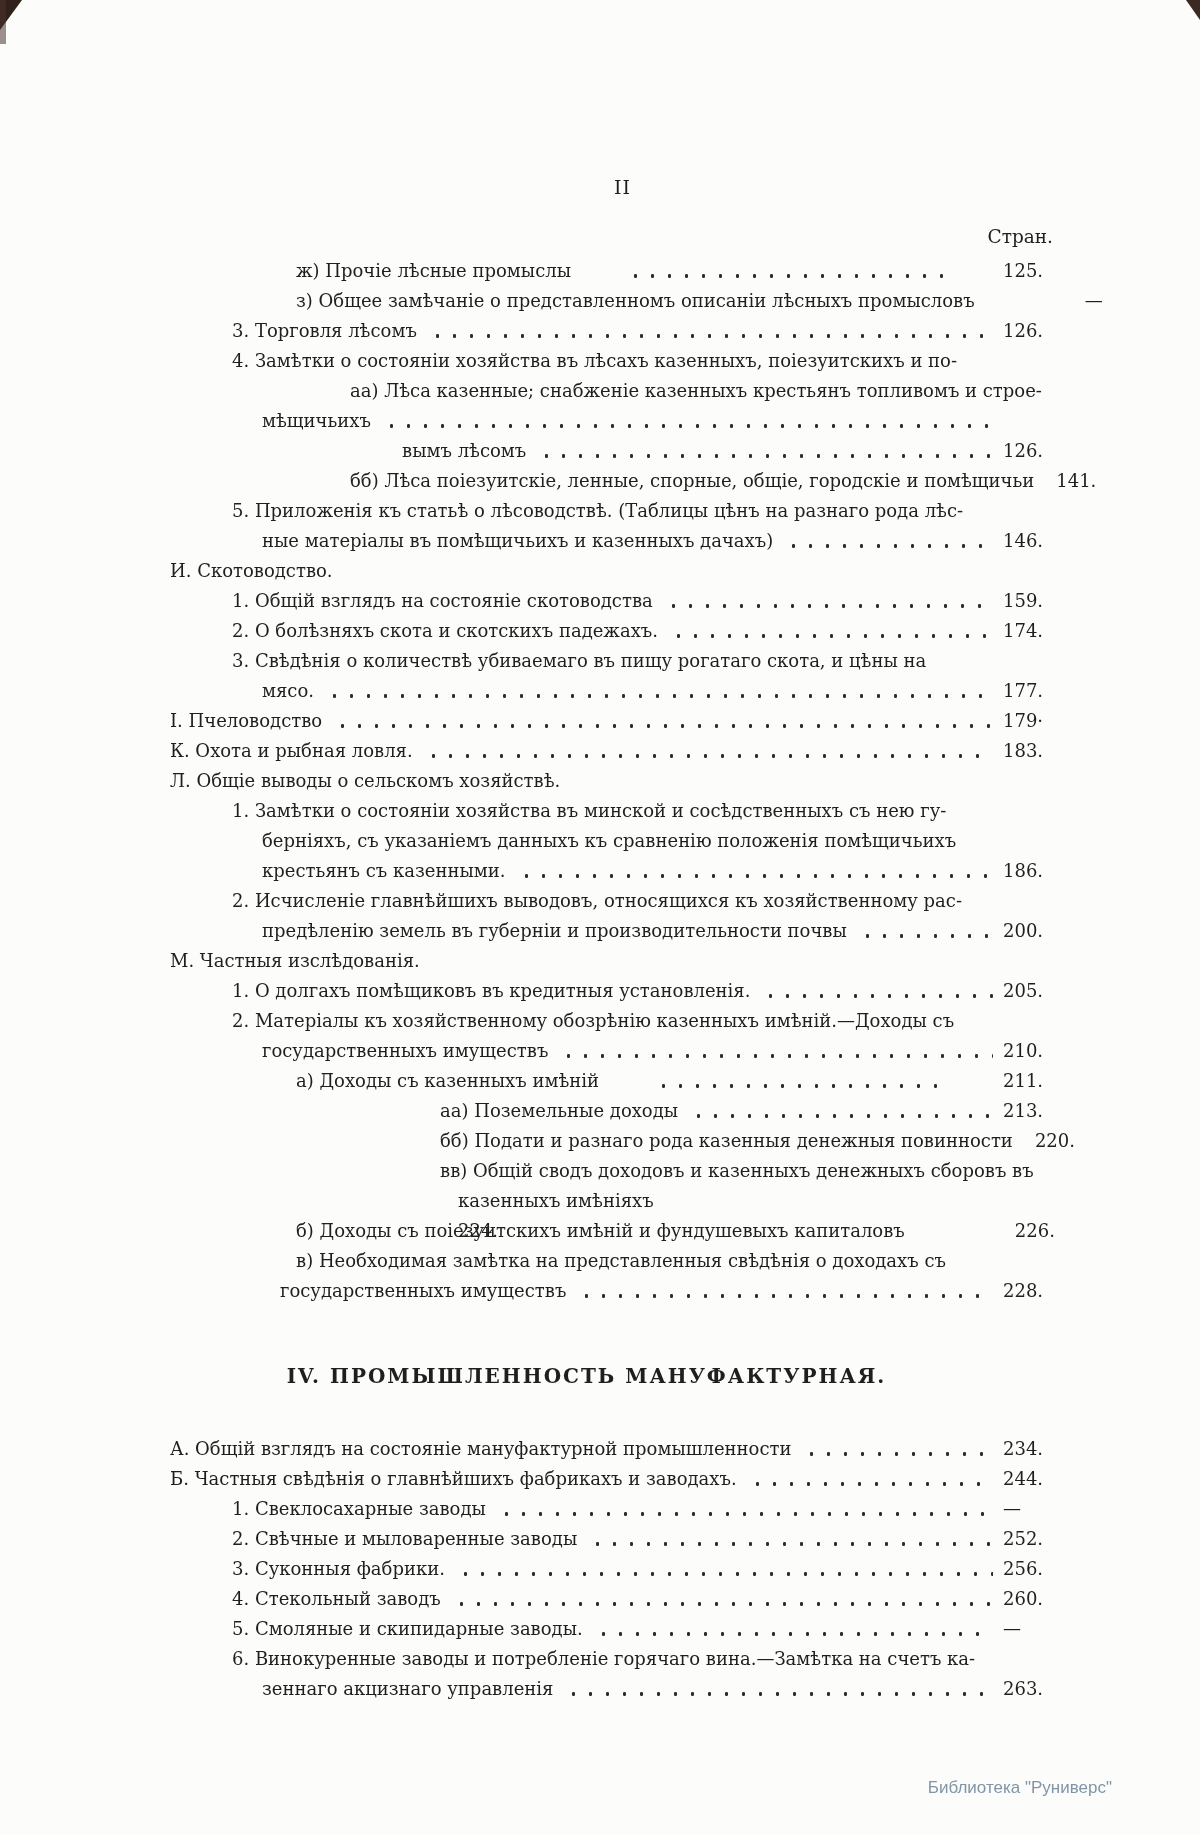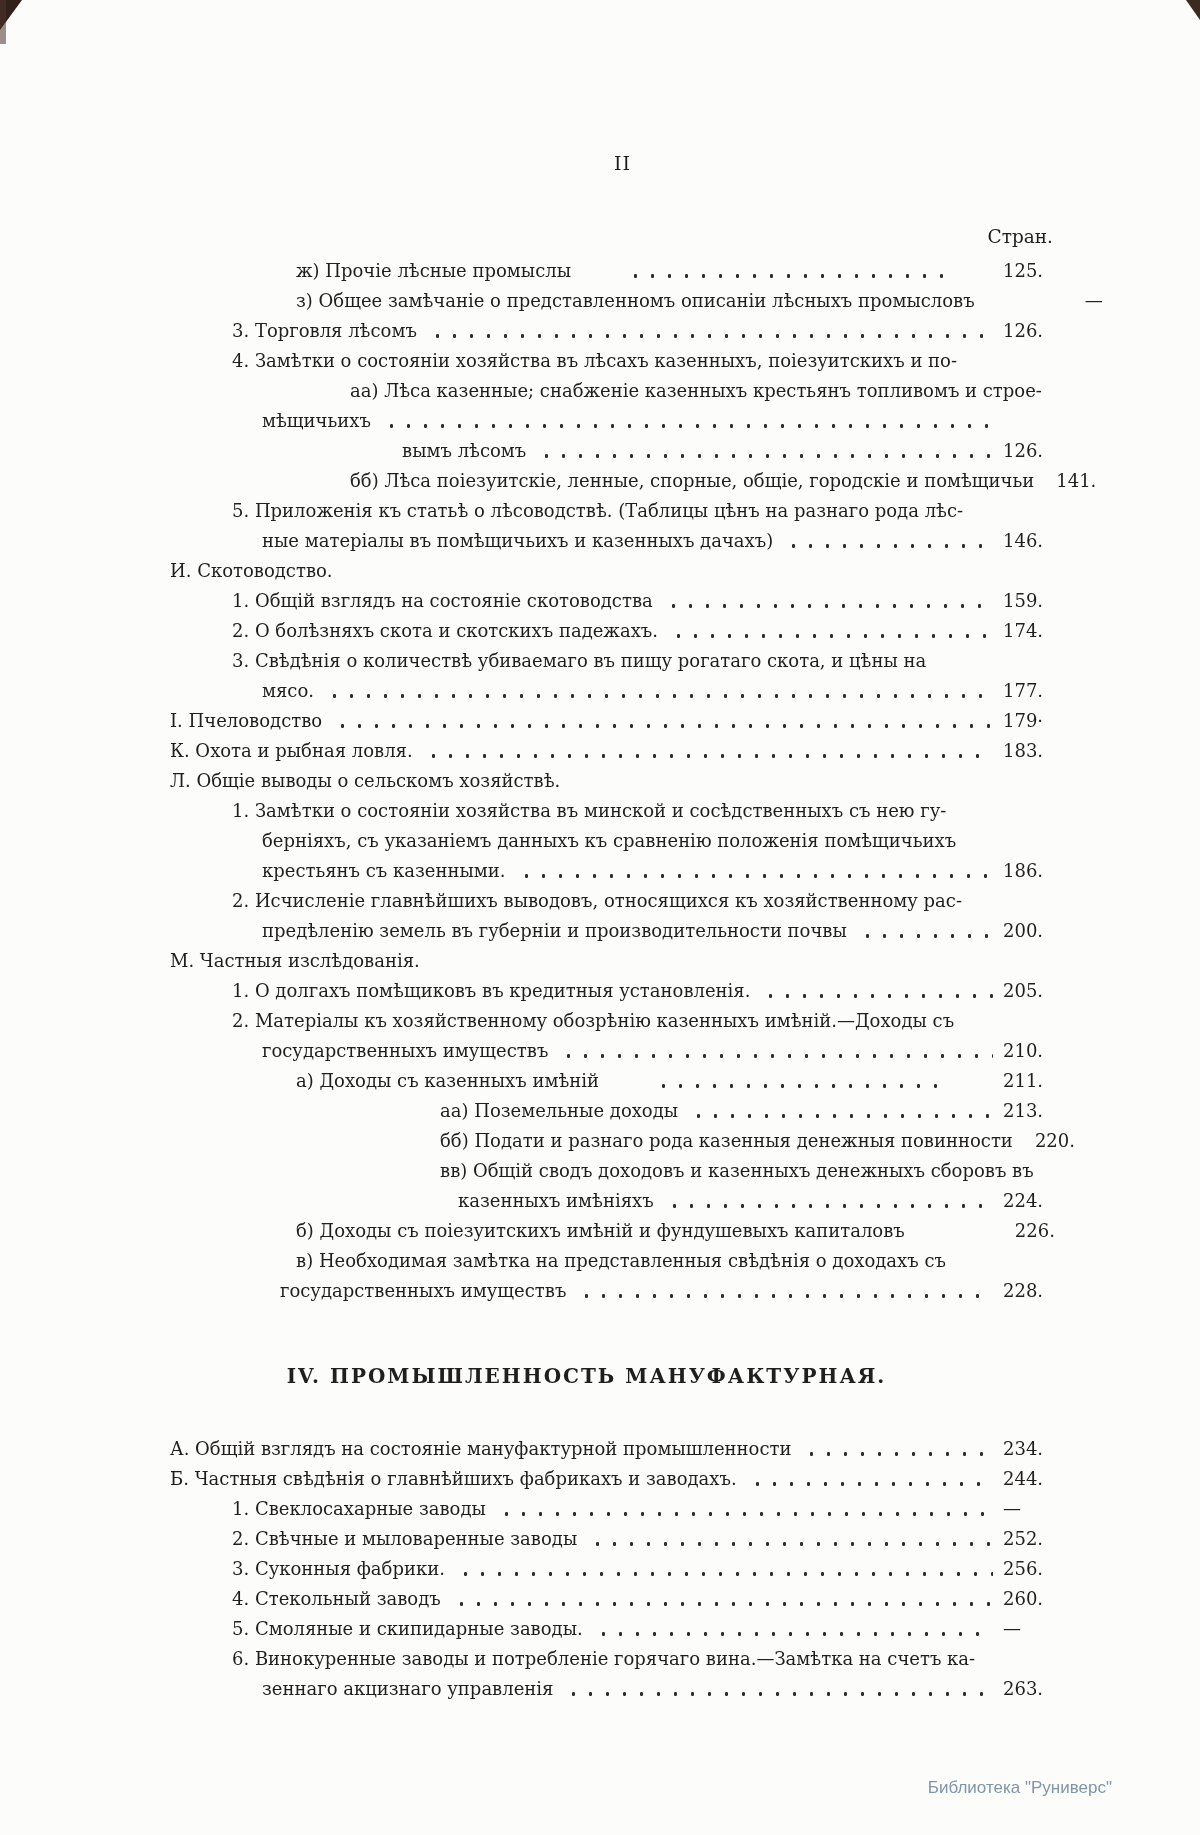--- a/index.html
+++ b/index.html
@@ -24,21 +24,21 @@
     content: ""; position: absolute; left: 0; top: -30px;
     width: 6px; height: 44px; background: #4a352c; opacity: .55;
   }
   .corner.tr {
     right: 0; top: 0; width: 0; height: 0;
     border-top: 20px solid #3a2a22;
     border-left: 14px solid transparent;
   }
   .folio {
     position: absolute;
-    top: 152px; left: 170px; width: 905px;
+    top: 176px; left: 170px; width: 905px;
     text-align: center;
     font-size: 19px; letter-spacing: 1px;
   }
   .content {
     position: absolute;
     left: 170px; top: 226px; width: 905px;
   }
   .col-header {
     text-align: right;
     font-size: 18.5px;
@@ -68,21 +68,21 @@
   .row .pg { flex: 0 0 72px; text-align: left; }
   
   .ind-i0  { padding-left: 0; }
   .ind-i1  { padding-left: 62px; }
   .ind-i2  { padding-left: 126px; gap: 44px; }
   .ind-i3  { padding-left: 180px; }
   .ind-i3b { padding-left: 270px; }
   .ind-c1  { padding-left: 92px; }
   .ind-c1b { padding-left: 110px; }
   .ind-c2  { padding-left: 232px; }
-  .ind-c3  { padding-left: 288px; }
+  .ind-c3  { padding-left: 288px; flex-direction: column; }
   .section-heading {
     margin: 58px 72px 46px 0;
     text-align: center;
     font-weight: bold;
     font-size: 20px;
     letter-spacing: 2px;
   }
   .watermark {
     position: absolute;
     top: 1778px;

